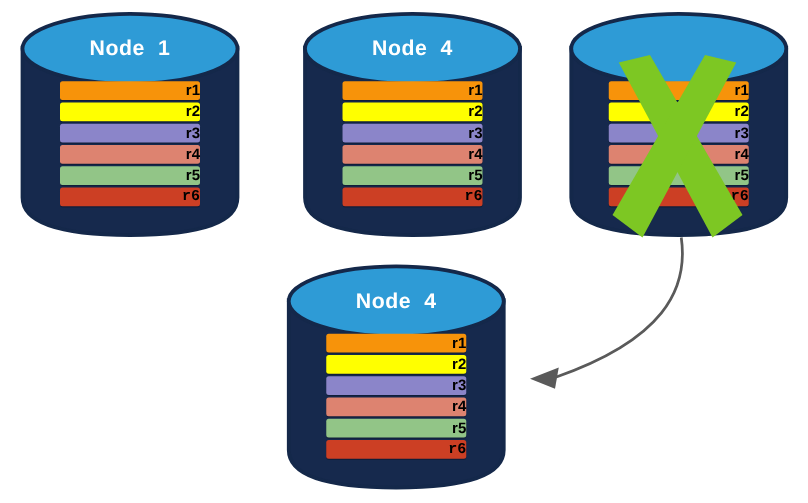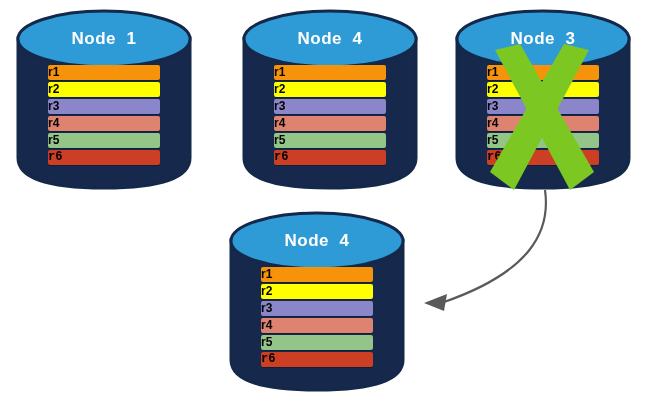--- a/index.html
+++ b/index.html
@@ -51,21 +51,21 @@
   }
   .row {
     position: relative;
     height: 15px;
     margin-bottom: 2px;
     border-radius: 2px;
     color: #000000;
     font-weight: bold;
     font-size: 12px;
     line-height: 15px;
-    text-align: left;
+    text-align: right;
     box-shadow: 0 1px 0 rgba(0,0,0,0.25);
   }
   .row:last-child {
     margin-bottom: 0;
     font-family: Liberation Mono, monospace;
   }
   .xmark {
     position: absolute;
     pointer-events: none;
   }
@@ -113,21 +113,20 @@
       <div class="row" style="background-color: rgb(146, 197, 135);">r5</div>
       <div class="row" style="background-color: rgb(204, 63, 36);">r6</div>
     </div>
   </div>
 
   <div class="node" id="node-3" style="left:455px; top:8px; width:176px; height:182px;">
     <svg width="176" height="182" viewBox="0 0 176 182">
       <path d="M2,30 L2,150 Q2,180 88,180 Q174,180 174,150 L174,30 Z" fill="#16294d" stroke="#14284a" stroke-width="3"></path>
       <ellipse cx="88" cy="31" rx="86" ry="28" fill="#2e9bd6" stroke="#14284a" stroke-width="3"></ellipse>
     </svg>
-    <div class="node-title" style="top:22px;">Node  3</div>
     <div class="rows" style="top:57px; padding:0 32px;">
       <div class="row" style="background-color: rgb(247, 147, 10);">r1</div>
       <div class="row" style="background-color: rgb(255, 255, 0);">r2</div>
       <div class="row" style="background-color: rgb(139, 133, 201);">r3</div>
       <div class="row" style="background-color: rgb(221, 131, 112);">r4</div>
       <div class="row" style="background-color: rgb(146, 197, 135);">r5</div>
       <div class="row" style="background-color: rgb(204, 63, 36);">r6</div>
     </div>
 
     <svg class="xmark" style="left:27px; top:36px;" width="120" height="152" viewBox="0 0 120 152">

